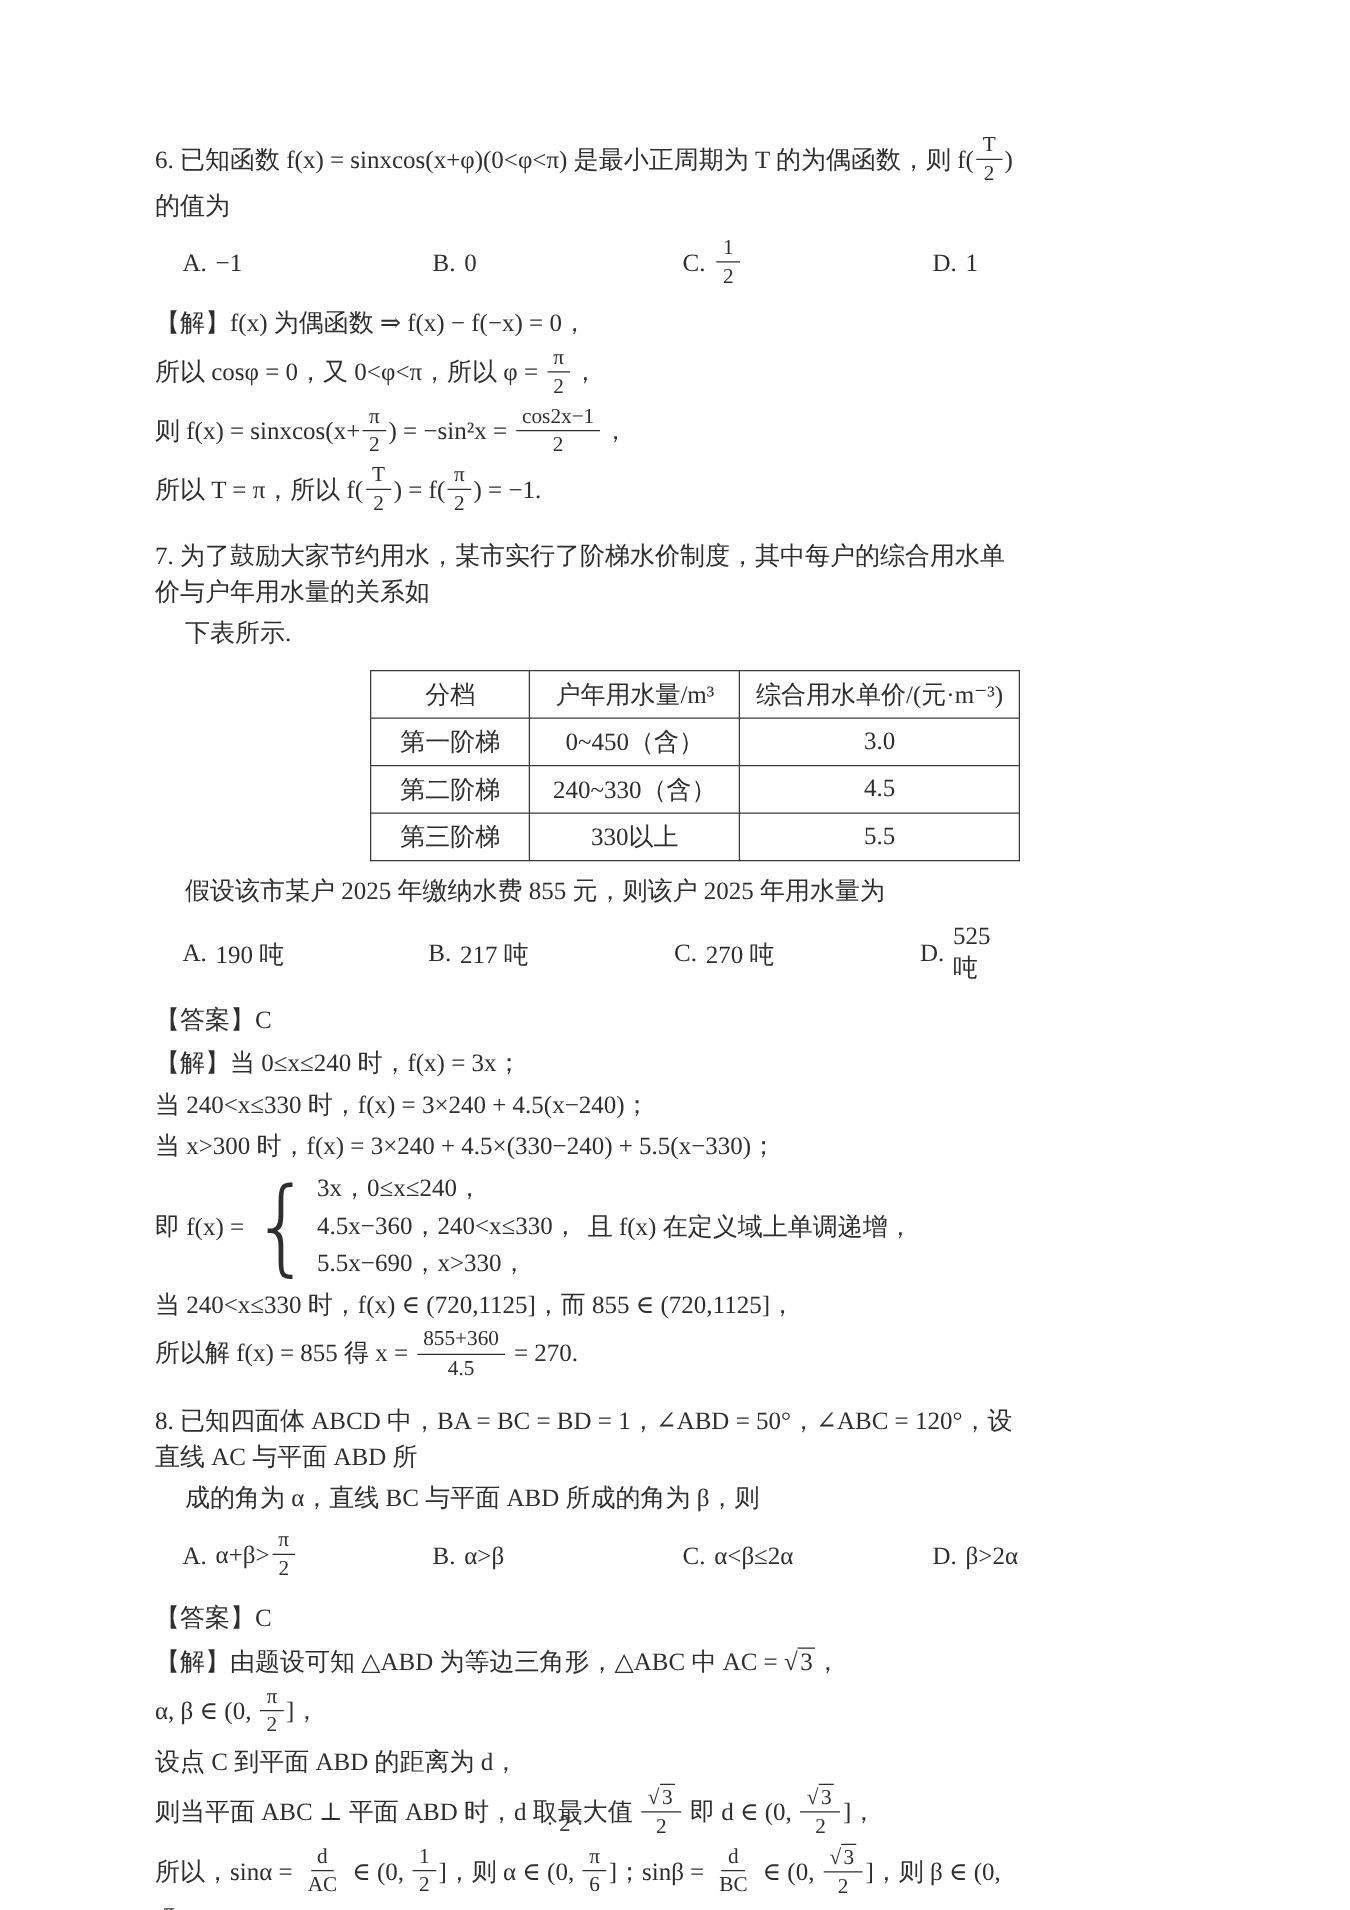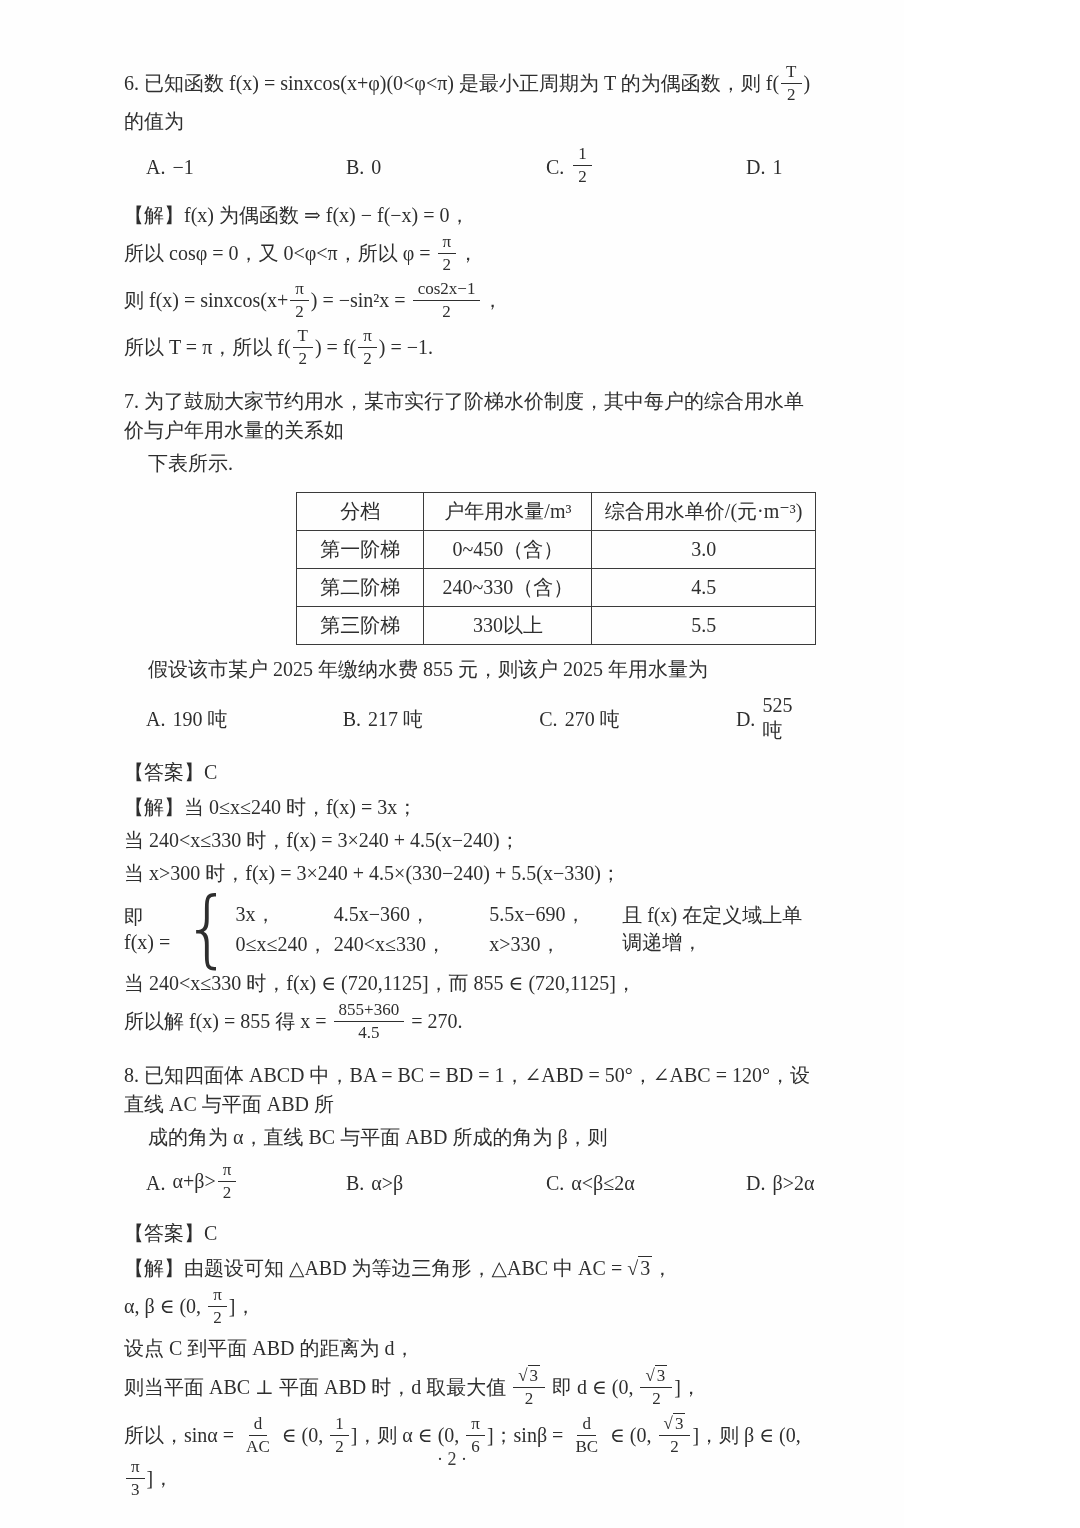--- a/index.html
+++ b/index.html
@@ -4,21 +4,21 @@
 <style>
   * { margin:0; padding:0; box-sizing:border-box; }
   html,body { background:#ffffff; }
   body {
     width:1080px; height:1528px; margin:0 auto;
     font-family:"Liberation Serif","DejaVu Serif","DejaVu Sans",serif;
     color:#2e2e2e;
   }
   .page {
     position:relative; width:904px; height:1528px;
-    padding:60px 88px 0 124px; overflow:hidden; background:#fefefe;
+    padding:104px 88px 0 124px; overflow:hidden; background:#fefefe;
   }
   section { margin-bottom:16px; }
   .line { font-size:20px; line-height:1.45; margin:4px 0; }
   .hang { padding-left:24px; }
   .answer { font-size:20px; line-height:1.45; margin:14px 0 6px; }
   .options { display:flex; align-items:center; padding-left:22px; margin:10px 0 12px; font-size:20px; }
   .opt { width:200px; display:inline-flex; align-items:center; gap:7px; }
   .opt:last-child { width:auto; }
 
   
@@ -36,21 +36,21 @@
   .price th, .price td { border:1.7px solid #3b3b3b; text-align:center;
     font-weight:normal; height:38px; vertical-align:middle; padding:0 6px; }
   .price th:nth-child(1), .price td:nth-child(1) { width:133px;margin-left:40px; }
   .price th:nth-child(2), .price td:nth-child(2) { width:173px; }
   .price th:nth-child(3), .price td:nth-child(3) { width:233px; }
 
   
   .piecewise { display:flex; align-items:center; font-size:20px; margin:4px 0; }
   .brace { font-family:"DejaVu Sans",sans-serif; font-size:76px; font-weight:300;
            line-height:0.95; transform:scaleY(1.1); margin:0 4px 0 6px; }
-  .cases { display:flex; flex-direction:row; }
+  .cases { display:flex; flex-direction:column; }
   .cases .case-line { line-height:1.5; }
   .piecewise .tail { margin-left:8px; }
 
   .pageno { position:absolute; left:0; right:0; bottom:58px; text-align:center;
             font-size:18px; color:#3a3a3a; }
 </style>
 </head>
 <body>
 
 <div class="page">

